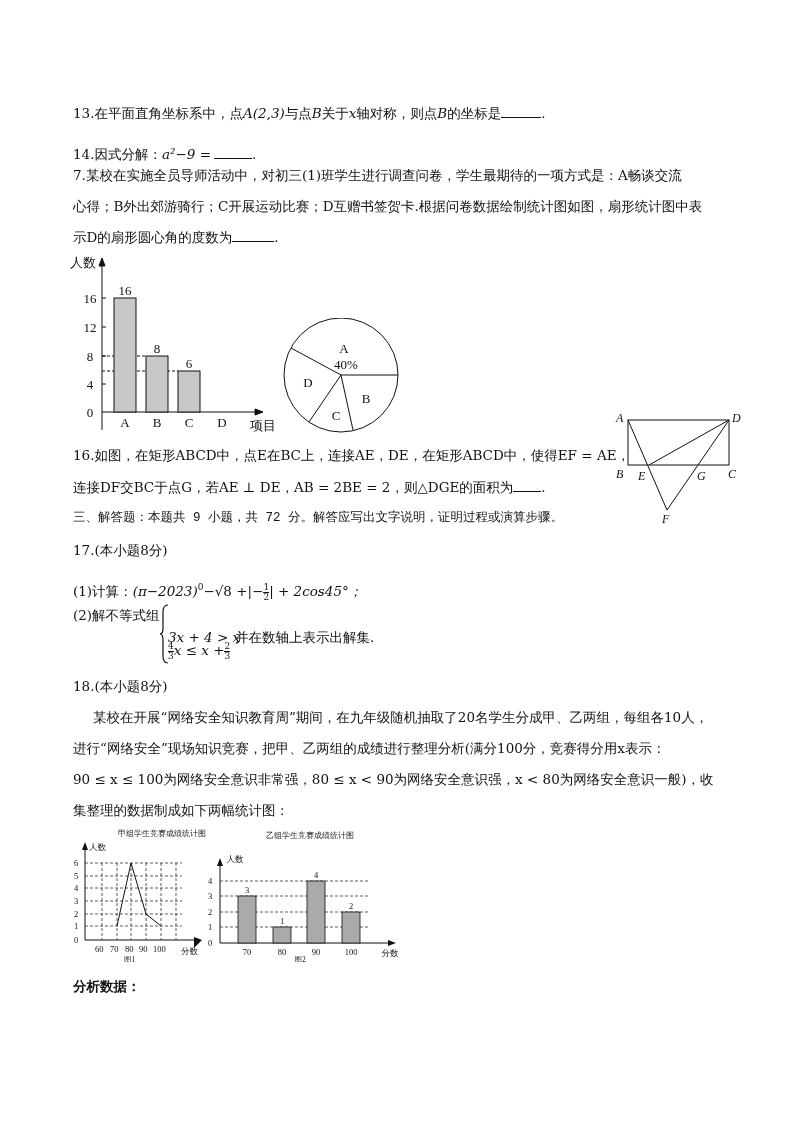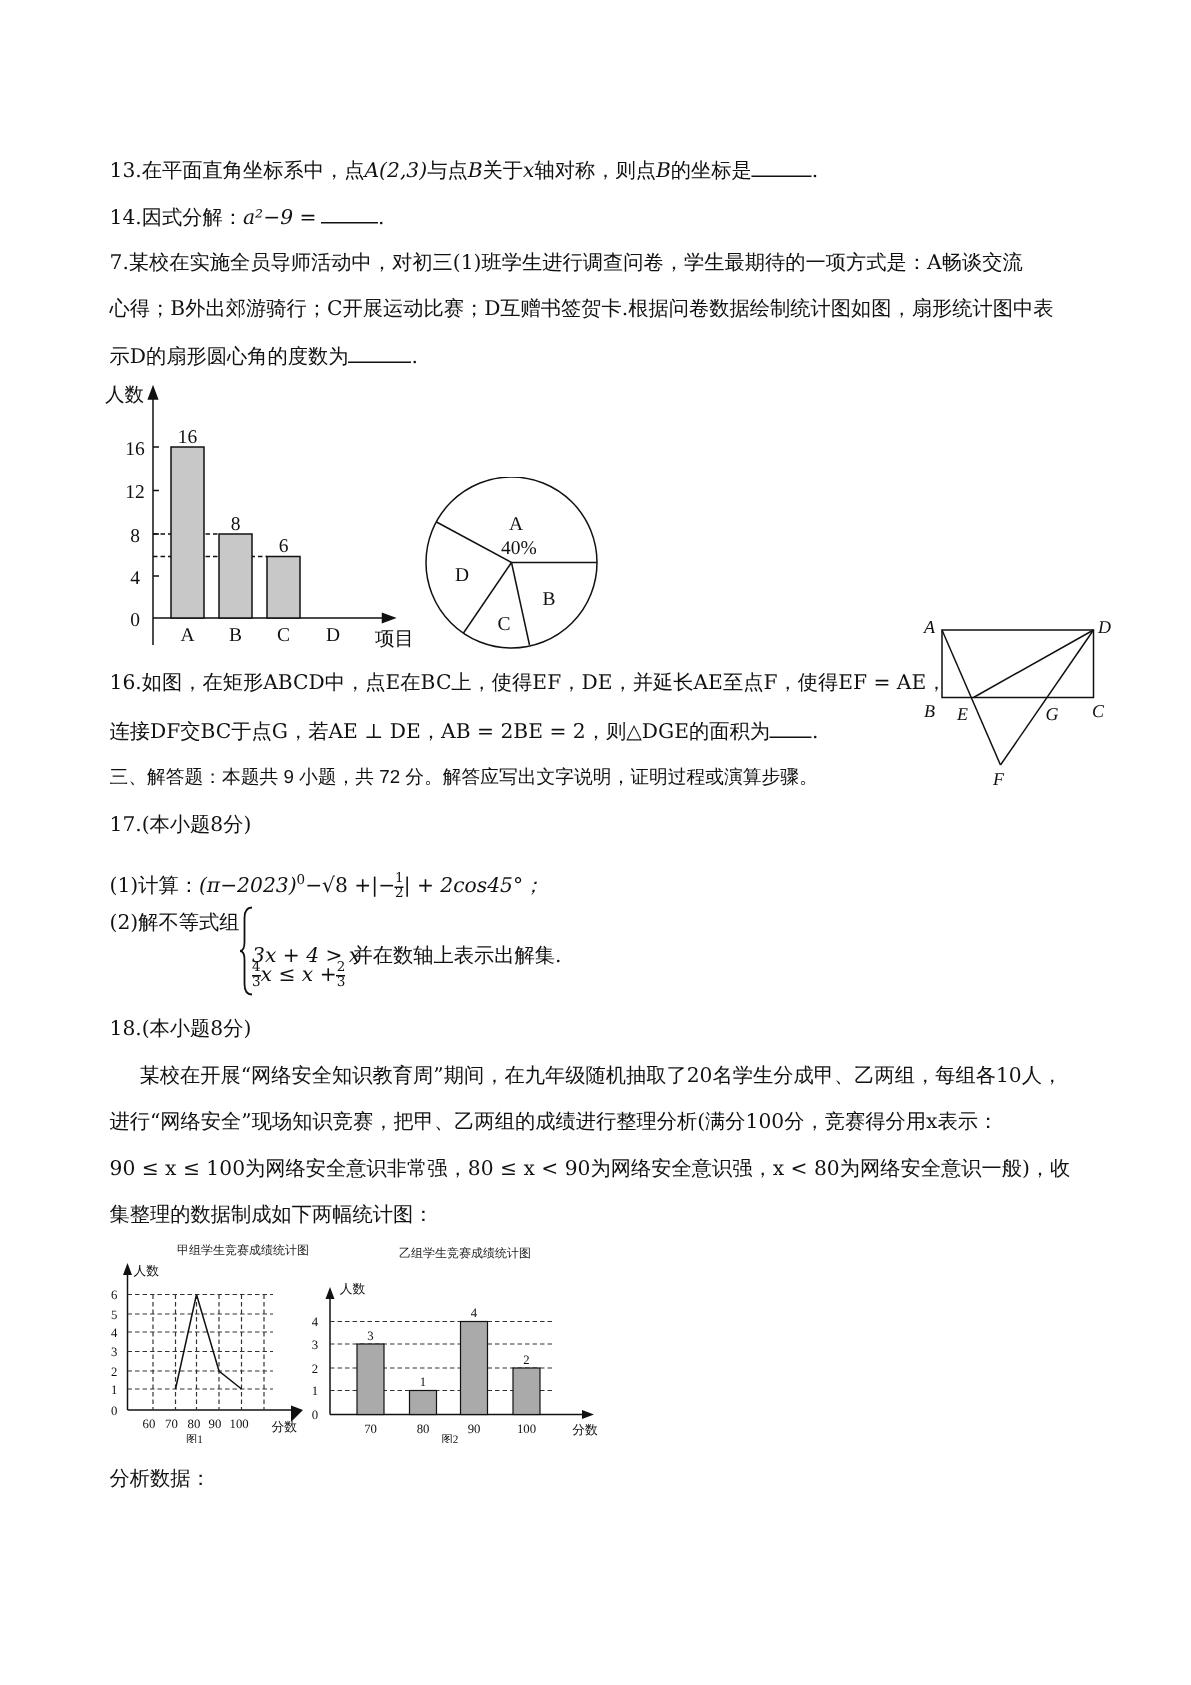--- a/index.html
+++ b/index.html
@@ -13,21 +13,21 @@
   .frac span{display:block;}
   .frac .num{border-bottom:1px solid #111;}
 </style>
 </head>
 <body>
 
 <div class="line" style="top:103px;">
   <span>13.</span><span>在平面直角坐标系中，点</span><span class="it">A(2,3)</span><span>与点</span><span class="it">B</span><span>关于</span><span class="it">x</span><span>轴对称，则点</span><span class="it">B</span><span>的坐标是</span><span class="blank" style="width:40px"></span><span>.</span>
 </div>
 
-<div class="line" style="top:134px;">
+<div class="line" style="top:144px;">
   <span>14.</span><span>因式分解：</span><span class="it">a²−9 =</span><span class="blank" style="width:38px;margin-left:3px"></span><span>.</span>
 </div>
 
 <div class="line" style="top:165px;">
   <span>7.</span><span>某校在实施全员导师活动中，对初三(1)班学生进行调查问卷，学生最期待的一项方式是：A畅谈交流</span>
 </div>
 <div class="line" style="top:196px;text-align:center;">
   <span>心得；B外出郊游骑行；C开展运动比赛；D互赠书签贺卡.根据问卷数据绘制统计图如图，扇形统计图中表</span>
 </div>
 <div class="line" style="top:227px;">
@@ -83,21 +83,21 @@
   <g font-size="13" fill="#111" text-anchor="middle">
     <text x="66" y="35">A</text>
     <text x="68" y="51">40%</text>
     <text x="88" y="85">B</text>
     <text x="58" y="102">C</text>
     <text x="30" y="69">D</text>
   </g>
 </svg>
 
 <div class="line" style="top:445px;">
-  <span>16.</span><span>如图，在矩形ABCD中，点E在BC上，使得EF，DE，并延长AE至点F，使得EF = AE，</span>
+  <span>16.</span><span>如图，在矩形ABCD中，点E在BC上，连接AE，DE，在矩形ABCD中，使得EF = AE，</span>
 </div>
 <div class="line" style="top:477px;">
   <span>连接DF交BC于点G，若AE ⊥ DE，AB = 2BE = 2，则△DGE的面积为</span><span class="blank" style="width:28px"></span><span>.</span>
 </div>
 
 <svg style="position:absolute;left:612px;top:405px;" width="140" height="125">
   <g stroke="#111" fill="none" stroke-width="1">
     <rect x="16" y="15" width="101" height="45"></rect>
     <line x1="16" y1="15" x2="55" y2="105"></line>
     <line x1="37" y1="60" x2="117" y2="15"></line>
@@ -107,21 +107,21 @@
     <text x="4" y="17">A</text>
     <text x="120" y="17">D</text>
     <text x="4" y="73">B</text>
     <text x="26" y="75">E</text>
     <text x="85" y="75">G</text>
     <text x="116" y="73">C</text>
     <text x="50" y="118">F</text>
   </g>
 </svg>
 
-<div class="line" style="top:508px;font-family:Liberation Sans, sans-serif;font-size:12.5px;">
+<div class="line" style="top:508px;font-family:Liberation Mono, monospace;font-size:12.5px;">
   <span>三、解答题：本题共 9 小题，共 72 分。解答应写出文字说明，证明过程或演算步骤。</span>
 </div>
 
 <div class="line" style="top:540px;">
   <span>17.(本小题8分)</span>
 </div>
 <div class="line" style="top:577px;">
   <span>(1)计算：</span><span class="it">(π−2023)</span><sup style="font-size:9px">0</sup><span>−√8 +|−</span><span class="frac"><span class="num">1</span><span>2</span></span><span class="it">| + 2cos45°；</span>
 </div>
 
@@ -232,15 +232,15 @@
     <text x="151" y="83">2</text>
     <text x="47" y="129">70</text>
     <text x="82" y="129">80</text>
     <text x="116" y="129">90</text>
     <text x="151" y="129">100</text>
     <text x="190" y="130">分数</text>
     <text x="100" y="136" font-size="7.5">图2</text>
   </g>
 </svg>
 
-<div class="line" style="top:976px;">
+<div class="line" style="top:976px;font-weight:bold;">
   <span>分析数据：</span>
 </div>
 
 </body></html>

